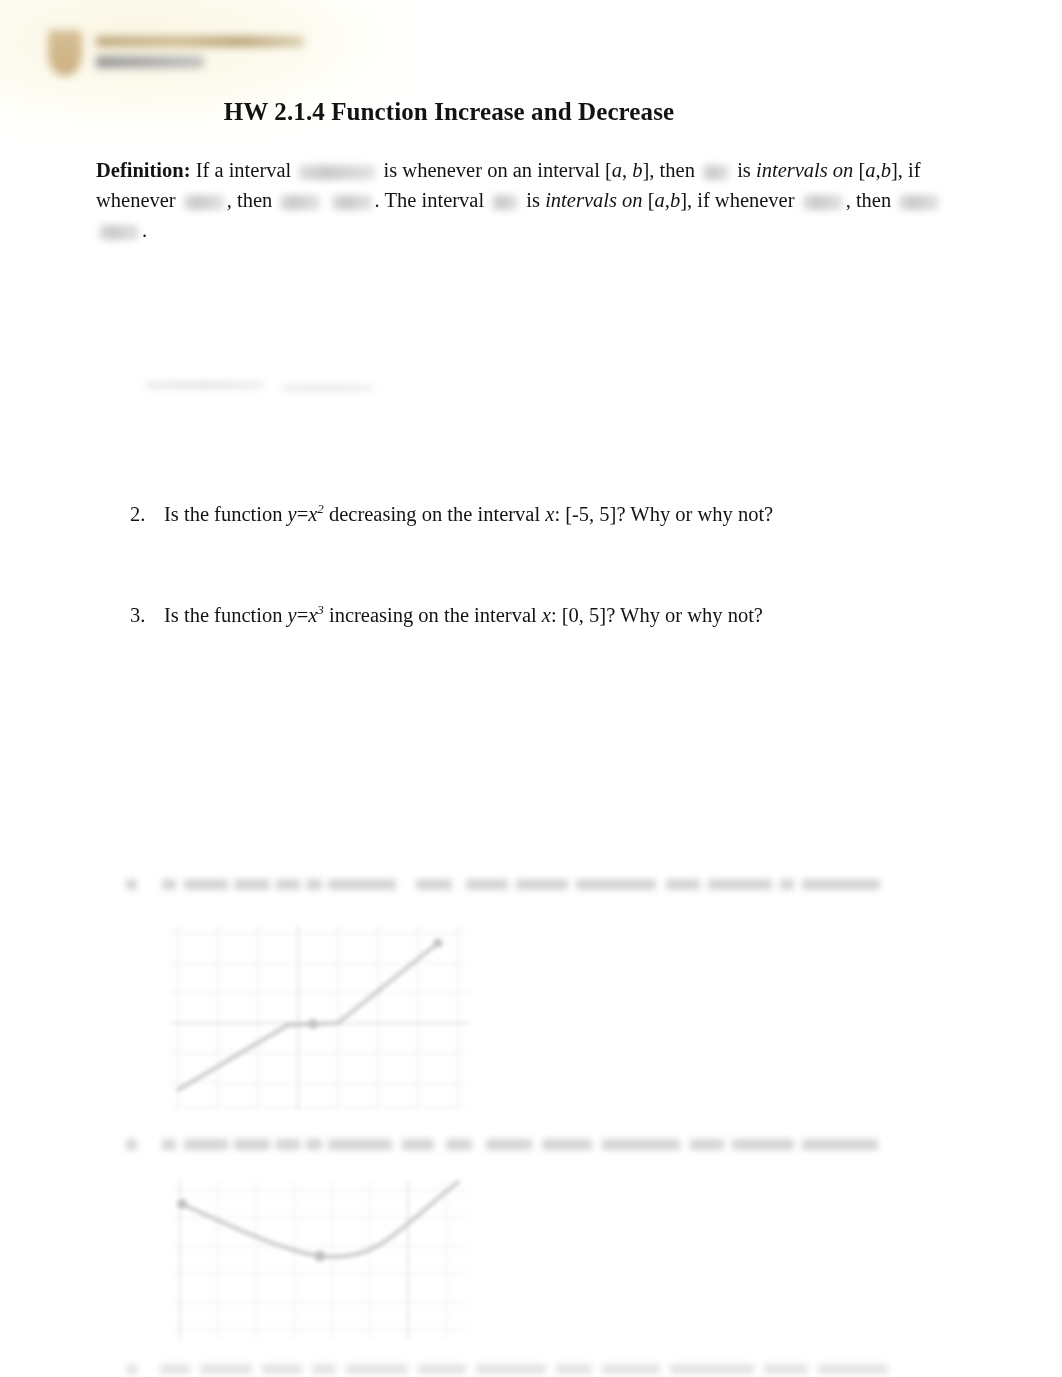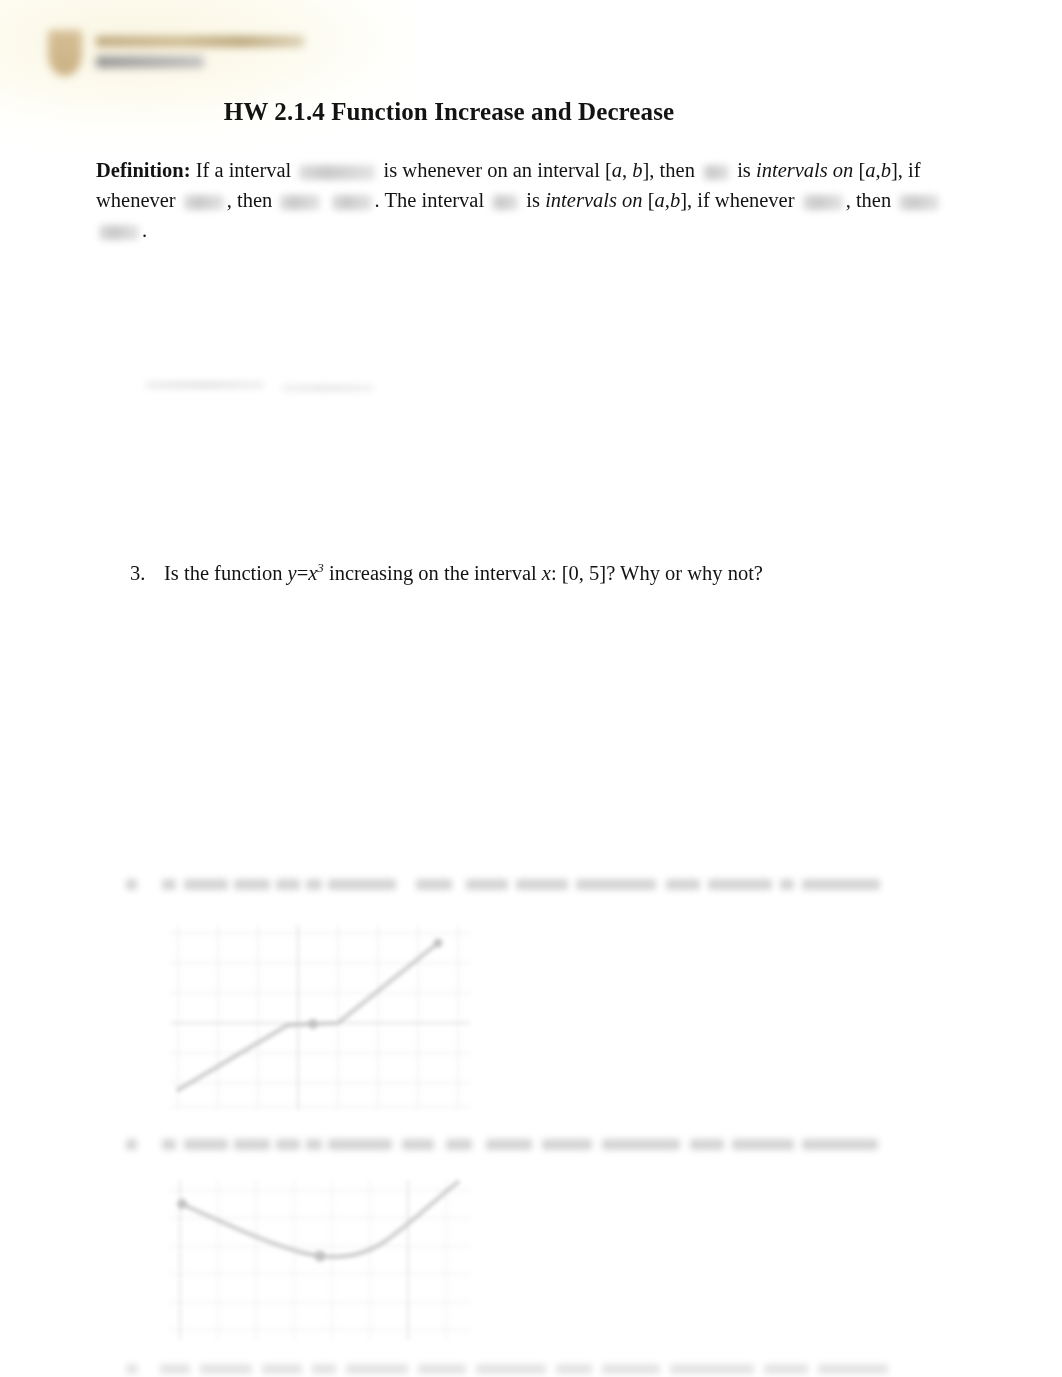--- a/index.html
+++ b/index.html
@@ -185,22 +185,29 @@
     <span>[</span><i>a</i><i>,</i><i>b</i><span>], if whenever</span>
     <span class="mblur w-md"></span><span>,</span>
     <span>then</span>
     <span class="mblur w-md"></span>
     <span class="mblur w-md"></span><span>.</span>
   </div>
 
   <div class="ghost-line"></div>
   <div class="ghost-line two"></div>
 
-
-  <div class="q" style="left:130px; top:553px;">
+  <div class="q" style="left:130px; top:494px;">
+    <span class="num">2.</span><span>Is the function</span>
+    <span class="eq">y</span><span>=</span><span class="eq">x</span><sup>2</sup>
+    <span>decreasing on the interval</span>
+    <span class="eq">x</span><span>:</span>
+    <span>[-5, 5]</span><span>?  Why or why not?</span>
+  </div>
+
+  <div class="q" style="left:130px; top:595px;">
     <span class="num">3.</span><span>Is the function</span>
     <span class="eq">y</span><span>=</span><span class="eq">x</span><sup>3</sup>
     <span>increasing on the interval</span>
     <span class="eq">x</span><span>:</span>
     <span>[0, 5]</span><span>?  Why or why not?</span>
   </div>
 
 
   <div class="qblur" style="left:126px; top:876px; width:760px; height:22px;">
     <div class="bar" style="left:0;   top:3px; width:11px;"></div>

